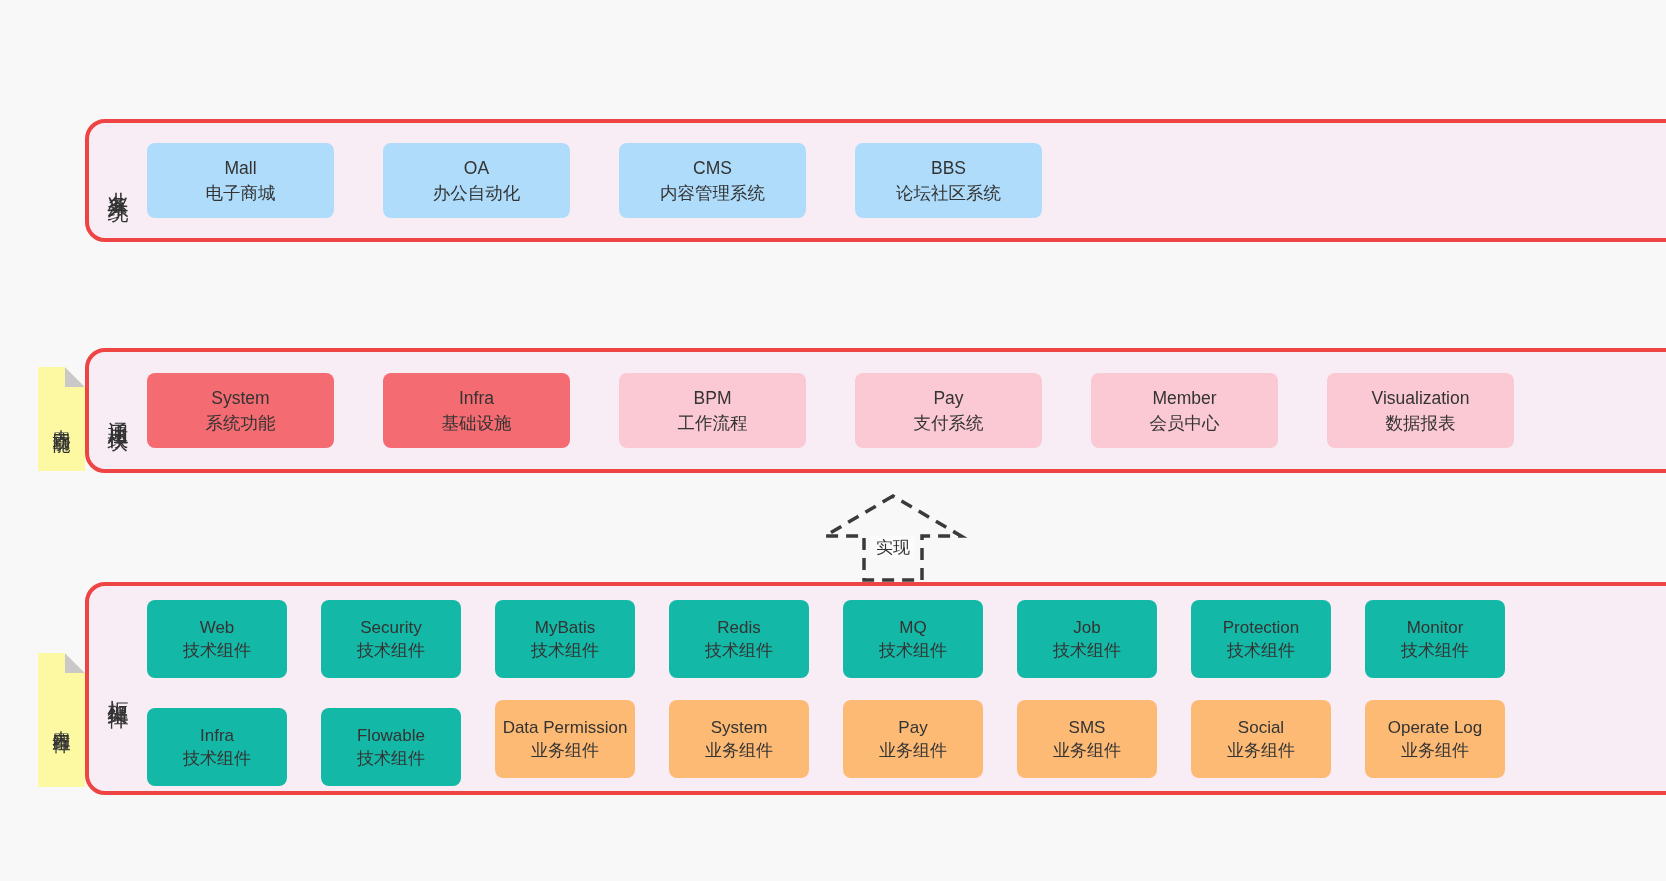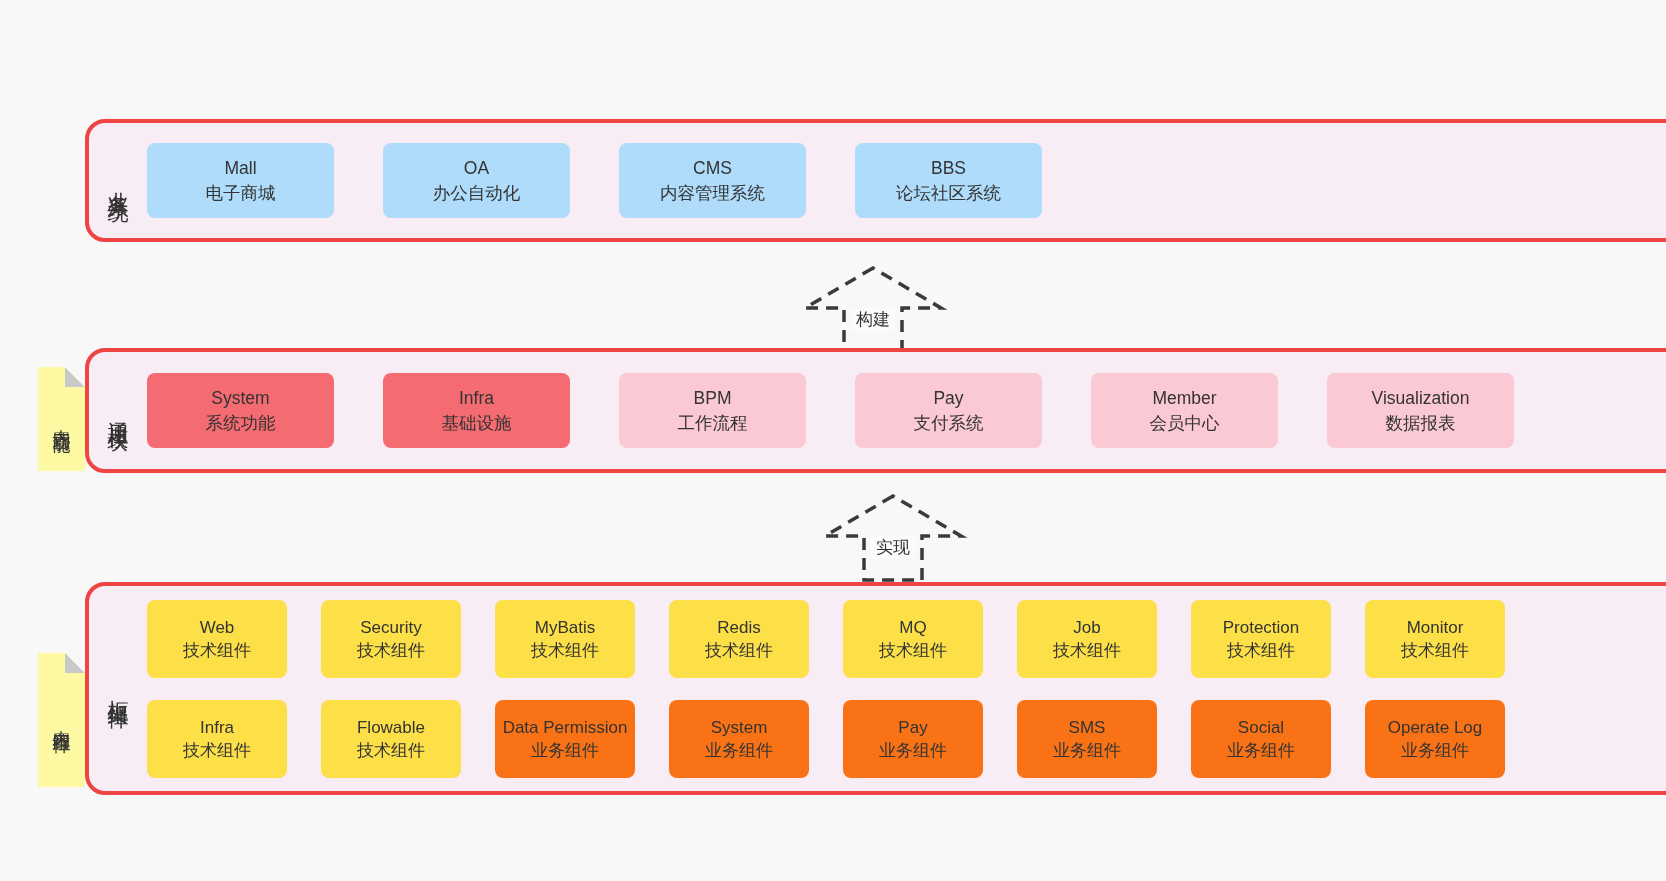--- a/index.html
+++ b/index.html
@@ -41,22 +41,22 @@
   .grid-row{display:flex;gap:34px;}
   .box-sm{
     width:140px;height:78px;border-radius:8px;
     display:flex;flex-direction:column;justify-content:center;align-items:center;
     text-align:center;font-size:17px;line-height:23px;
     padding:0 6px;box-sizing:border-box;
   }
   .v-blue{background:#aedcfa;}
   .v-red{background:#f56b72;}
   .v-pink{background:#fbc9d3;}
-  .v-tech{background:#fde047;}
-  .v-biz{background:#f97316;}
+  .v-tech{background:#14b8a6;margin-top:8px;}
+  .v-biz{background:#fdba74;}
 
   .note{
     position:absolute;left:38px;width:47px;
     background:#fcf9a2;z-index:1;
     display:flex;align-items:center;justify-content:center;
     font-size:18px;letter-spacing:2px;
   }
   #note-modules{top:367px;height:104px;}
   #note-components{top:653px;height:134px;}
   .fold{position:absolute;top:0;right:0;display:block;}
@@ -92,26 +92,20 @@
         <span>CMS</span>
         <span>内容管理系统</span>
       </div>
       <div class="box v-blue">
         <span>BBS</span>
         <span>论坛社区系统</span>
       </div>
     </div>
   </div>
 
-  <div class="arrow" id="arrow-build">
-    <svg width="150" height="92" viewBox="0 0 150 92">
-      <polygon points="75,4 7,44 46,44 46,88 104,88 104,44 143,44" fill="none" stroke="#3a3a3a" stroke-width="3.5" stroke-dasharray="12 8"></polygon>
-    </svg>
-    <span class="arrow-label">构建</span>
-  </div>
 
   <div class="note" id="note-modules">
     <svg class="fold" width="20" height="20">
       <polygon points="0,0 20,20 0,20" fill="#c9c9c9"></polygon>
       <polygon points="0,0 20,0 20,20" fill="#f8f8f8"></polygon>
     </svg>
     <span class="vtext">内置功能</span>
   </div>
 
   <div class="layer" id="layer-modules">

